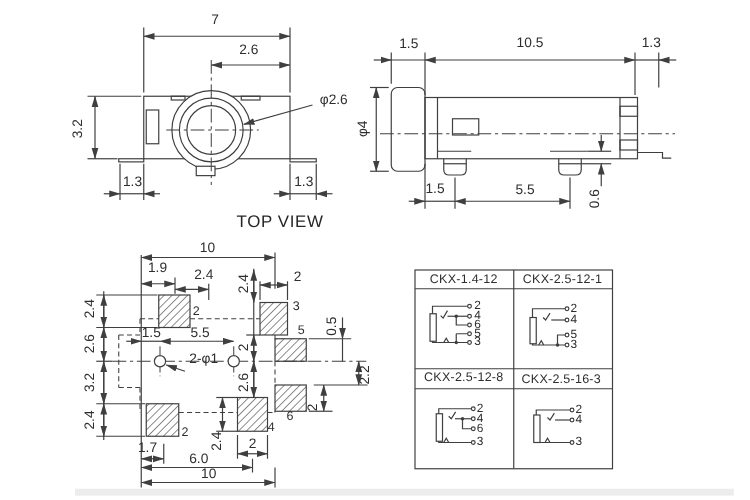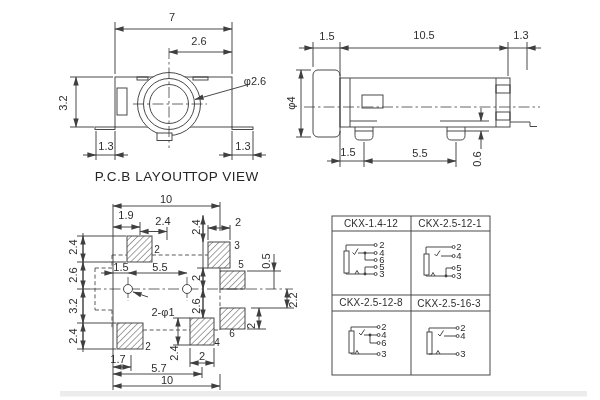--- a/index.html
+++ b/index.html
@@ -263,22 +263,21 @@
   </g>
 
   <rect class="band" x="60" y="391" width="527" height="5.5"></rect>
 </svg>
 
 <span class="lb" style="left:172px;top:17px">7</span>
 <span class="lb" style="left:199px;top:41px">2.6</span>
 <span class="lb v" style="left:63px;top:103px">3.2</span>
 <span class="lb" style="left:106px;top:146px">1.3</span>
 <span class="lb" style="left:243px;top:146px">1.3</span>
-<span class="lb" style="left:255px;top:81px">φ2.6</span>
-<span class="lb cap" style="left:143px;top:177px">P.C.B LAYOUT</span>
+<span class="lb" style="left:267px;top:81px">φ2.6</span>
 <span class="lb cap" style="left:224px;top:177px">TOP VIEW</span>
 
 <span class="lb" style="left:327px;top:36px">1.5</span>
 <span class="lb" style="left:424px;top:35px">10.5</span>
 <span class="lb" style="left:521px;top:35px">1.3</span>
 <span class="lb v" style="left:291px;top:103px">φ4</span>
 <span class="lb" style="left:348px;top:152px">1.5</span>
 <span class="lb" style="left:420px;top:153px">5.5</span>
 <span class="lb v" style="left:477px;top:159px">0.6</span>
 
@@ -286,30 +285,30 @@
 <span class="lb" style="left:126px;top:215px">1.9</span>
 <span class="lb" style="left:163px;top:221px">2.4</span>
 <span class="lb v" style="left:196px;top:227px">2.4</span>
 <span class="lb" style="left:238px;top:222px">2</span>
 <span class="lb v" style="left:73px;top:247px">2.4</span>
 <span class="lb v" style="left:73px;top:275px">2.6</span>
 <span class="lb v" style="left:73px;top:306px">3.2</span>
 <span class="lb v" style="left:73px;top:336px">2.4</span>
 <span class="lb" style="left:121px;top:267px">1.5</span>
 <span class="lb" style="left:160px;top:267px">5.5</span>
-<span class="lb" style="left:163px;top:312px">2-φ1</span>
+<span class="lb" style="left:163px;top:288px">2-φ1</span>
 <span class="lb v" style="left:196px;top:278px">2</span>
 <span class="lb v" style="left:196px;top:306px">2.6</span>
 <span class="lb v" style="left:266px;top:261px">0.5</span>
 <span class="lb v" style="left:293px;top:300px">2.2</span>
 <span class="lb v" style="left:251px;top:326px">2</span>
 <span class="lb" style="left:118px;top:359px">1.7</span>
 <span class="lb v" style="left:174px;top:353px">2.4</span>
 <span class="lb" style="left:202px;top:356px">2</span>
-<span class="lb" style="left:159px;top:368px">5.7</span>
+<span class="lb" style="left:159px;top:368px">6.0</span>
 <span class="lb" style="left:167px;top:380px">10</span>
 <span class="lb padn" style="left:157px;top:250px">2</span>
 <span class="lb padn" style="left:237px;top:246px">3</span>
 <span class="lb padn" style="left:241px;top:265px">5</span>
 <span class="lb padn" style="left:232px;top:334px">6</span>
 <span class="lb padn" style="left:217px;top:343px">4</span>
 <span class="lb padn" style="left:148px;top:347px">2</span>
 
 <span class="lb tt" style="left:371px;top:224px">CKX-1.4-12</span>
 <span class="lb tt" style="left:450px;top:224px">CKX-2.5-12-1</span>

